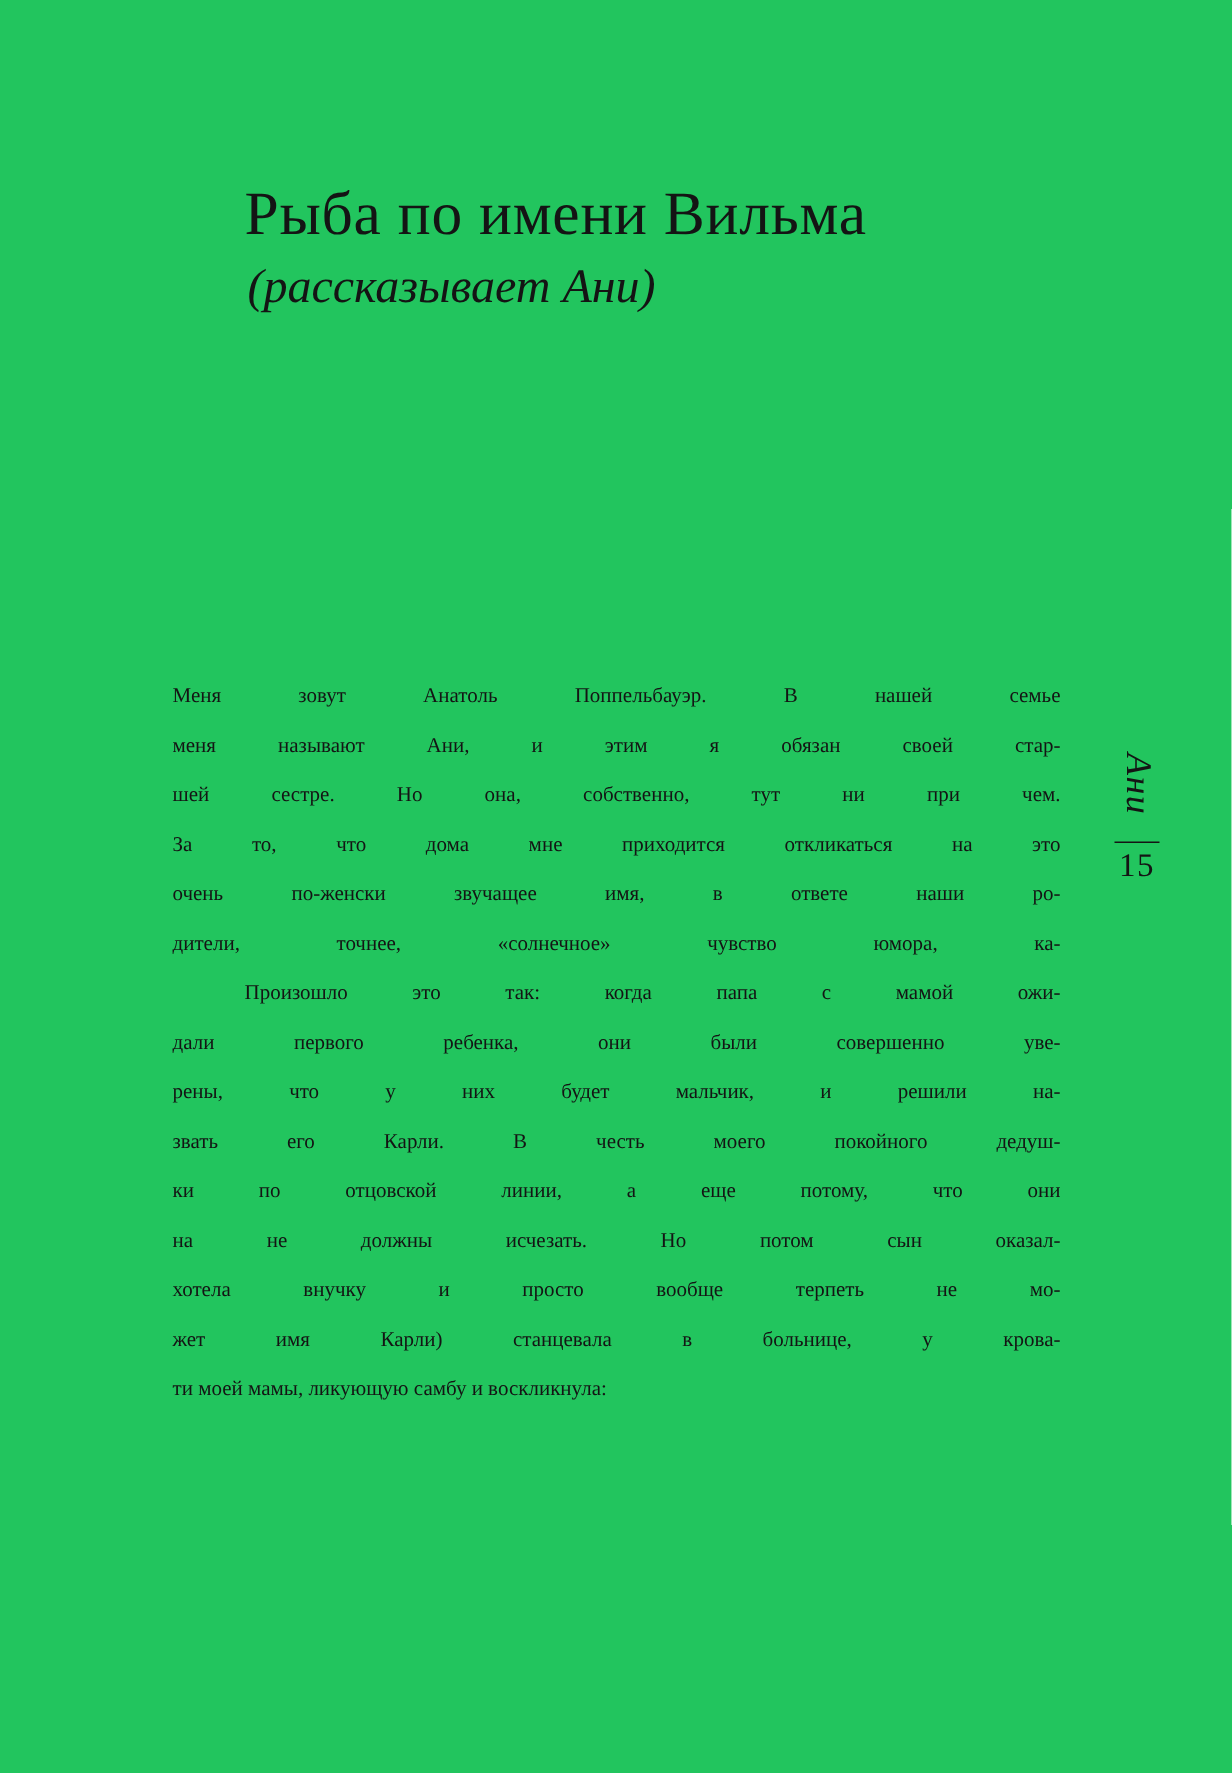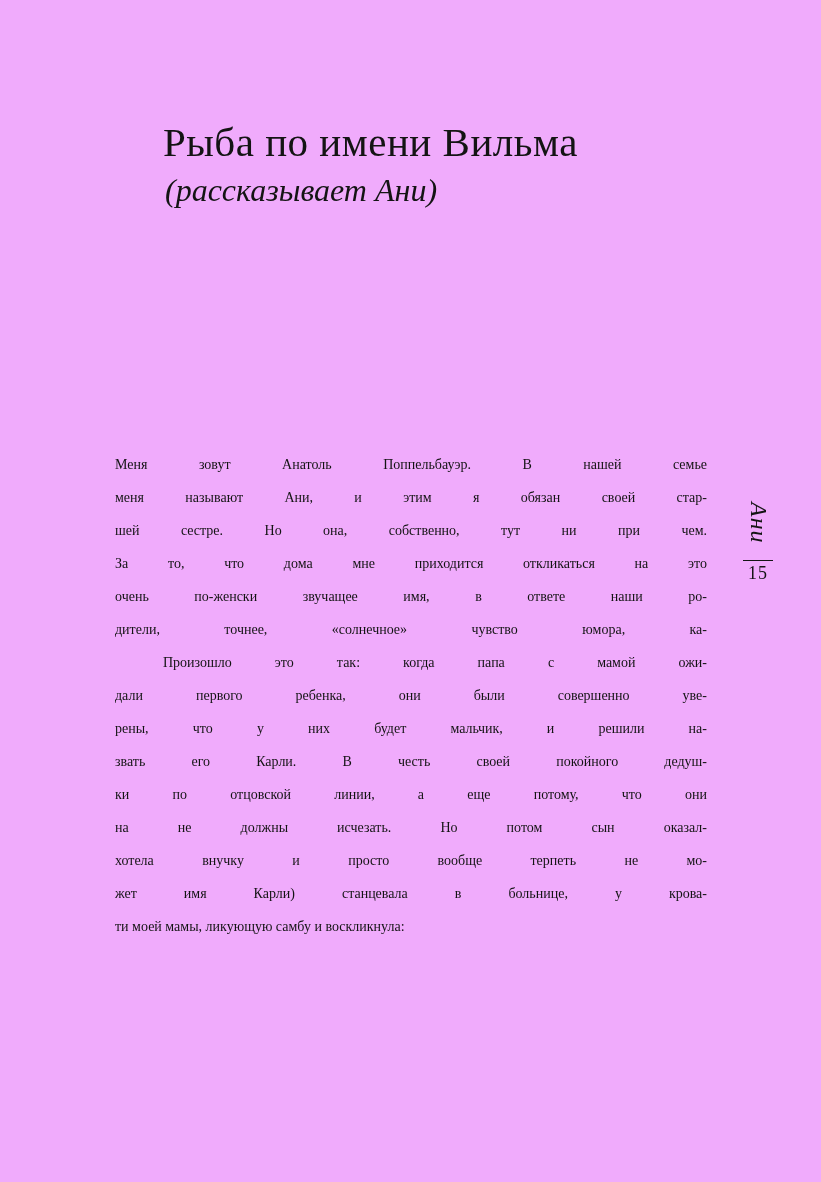--- a/index.html
+++ b/index.html
@@ -4,21 +4,21 @@
 <style>
   html, body {
     margin: 0;
     padding: 0;
     background: #ffffff;
   }
   .page {
     position: relative;
     width: 821px;
     height: 1182px;
-    background: #f0abfc;
+    background: #22c55e;
     font-family: "Liberation Serif", serif;
     color: #141414;
     overflow: hidden;
   }
   .chapter-title {
     position: absolute;
     left: 163px;
     top: 118px;
     font-size: 41px;
     font-weight: 400;
@@ -68,21 +68,21 @@
     letter-spacing: 1px;
     margin-bottom: 8px;
   }
   .margin-rule {
     width: 30px;
     height: 0;
     border-top: 1.5px solid #141414;
     margin: 4px auto 2px auto;
   }
   .page-number {
-    font-size: 18px;
+    font-size: 22px;
     letter-spacing: 1px;
   }
 </style>
 </head>
 <body>
 
 <div class="page">
 
   <div class="chapter-title">Рыба по имени Вильма</div>
 
@@ -94,21 +94,21 @@
         <div class="line">меня называют Ани, и этим я обязан своей стар-</div>
         <div class="line">шей сестре. Но она, собственно, тут ни при чем.</div>
         <div class="line">За то, что дома мне приходится откликаться на это</div>
         <div class="line">очень по-женски звучащее имя, в ответе наши ро-</div>
         <div class="line">дители, точнее, «солнечное» чувство юмора, ка-</div>
       </div>
       <div class="para indent">
         <div class="line">Произошло это так: когда папа с мамой ожи-</div>
         <div class="line">дали первого ребенка, они были совершенно уве-</div>
         <div class="line">рены, что у них будет мальчик, и решили на-</div>
-        <div class="line">звать его Карли. В честь своей покойного дедуш-</div>
+        <div class="line">звать его Карли. В честь моего покойного дедуш-</div>
         <div class="line">ки по отцовской линии, а еще потому, что они</div>
         <div class="line">на не должны исчезать. Но потом сын оказал-</div>
         <div class="line">хотела внучку и просто вообще терпеть не мо-</div>
         <div class="line">жет имя Карли) станцевала в больнице, у крова-</div>
         <div class="line last">ти моей мамы, ликующую самбу и воскликнула:</div>
       </div>
     </div>
 
   <div class="margin-block">
     <span class="running-head">Ани</span>

